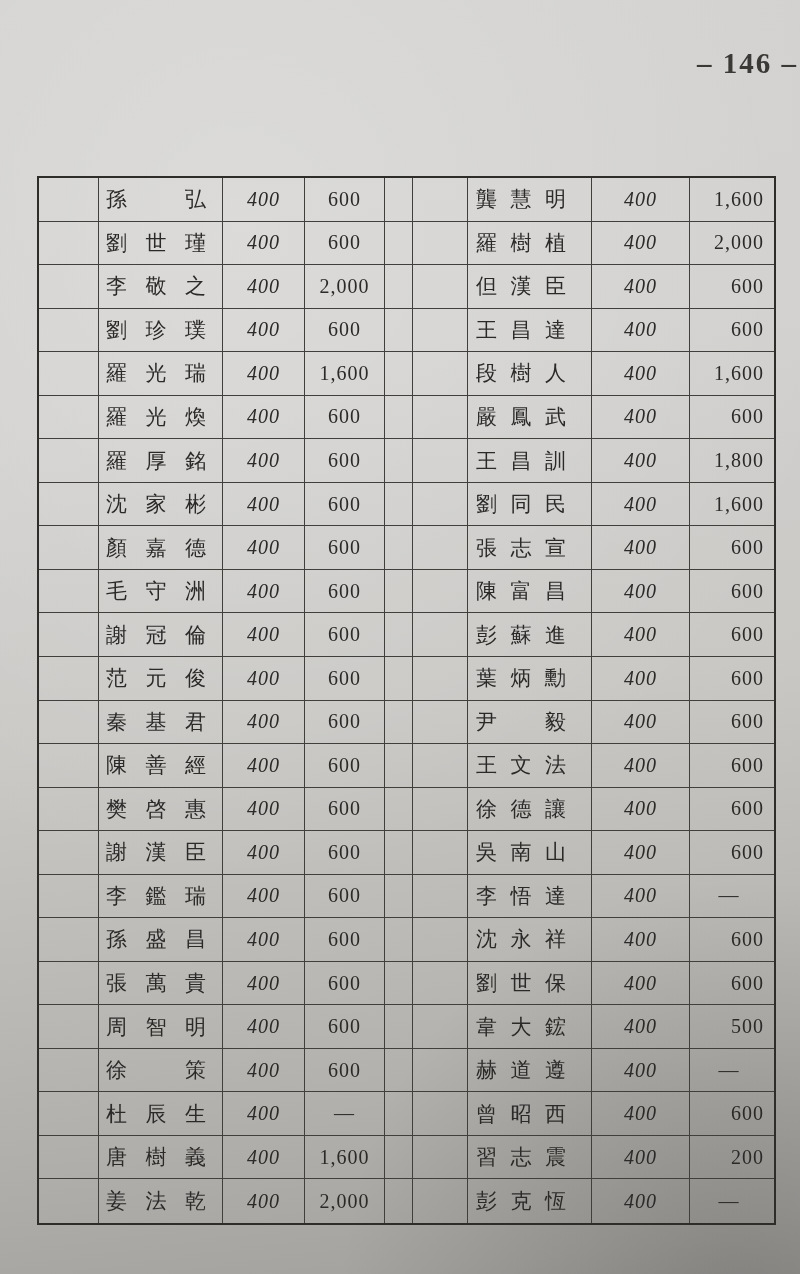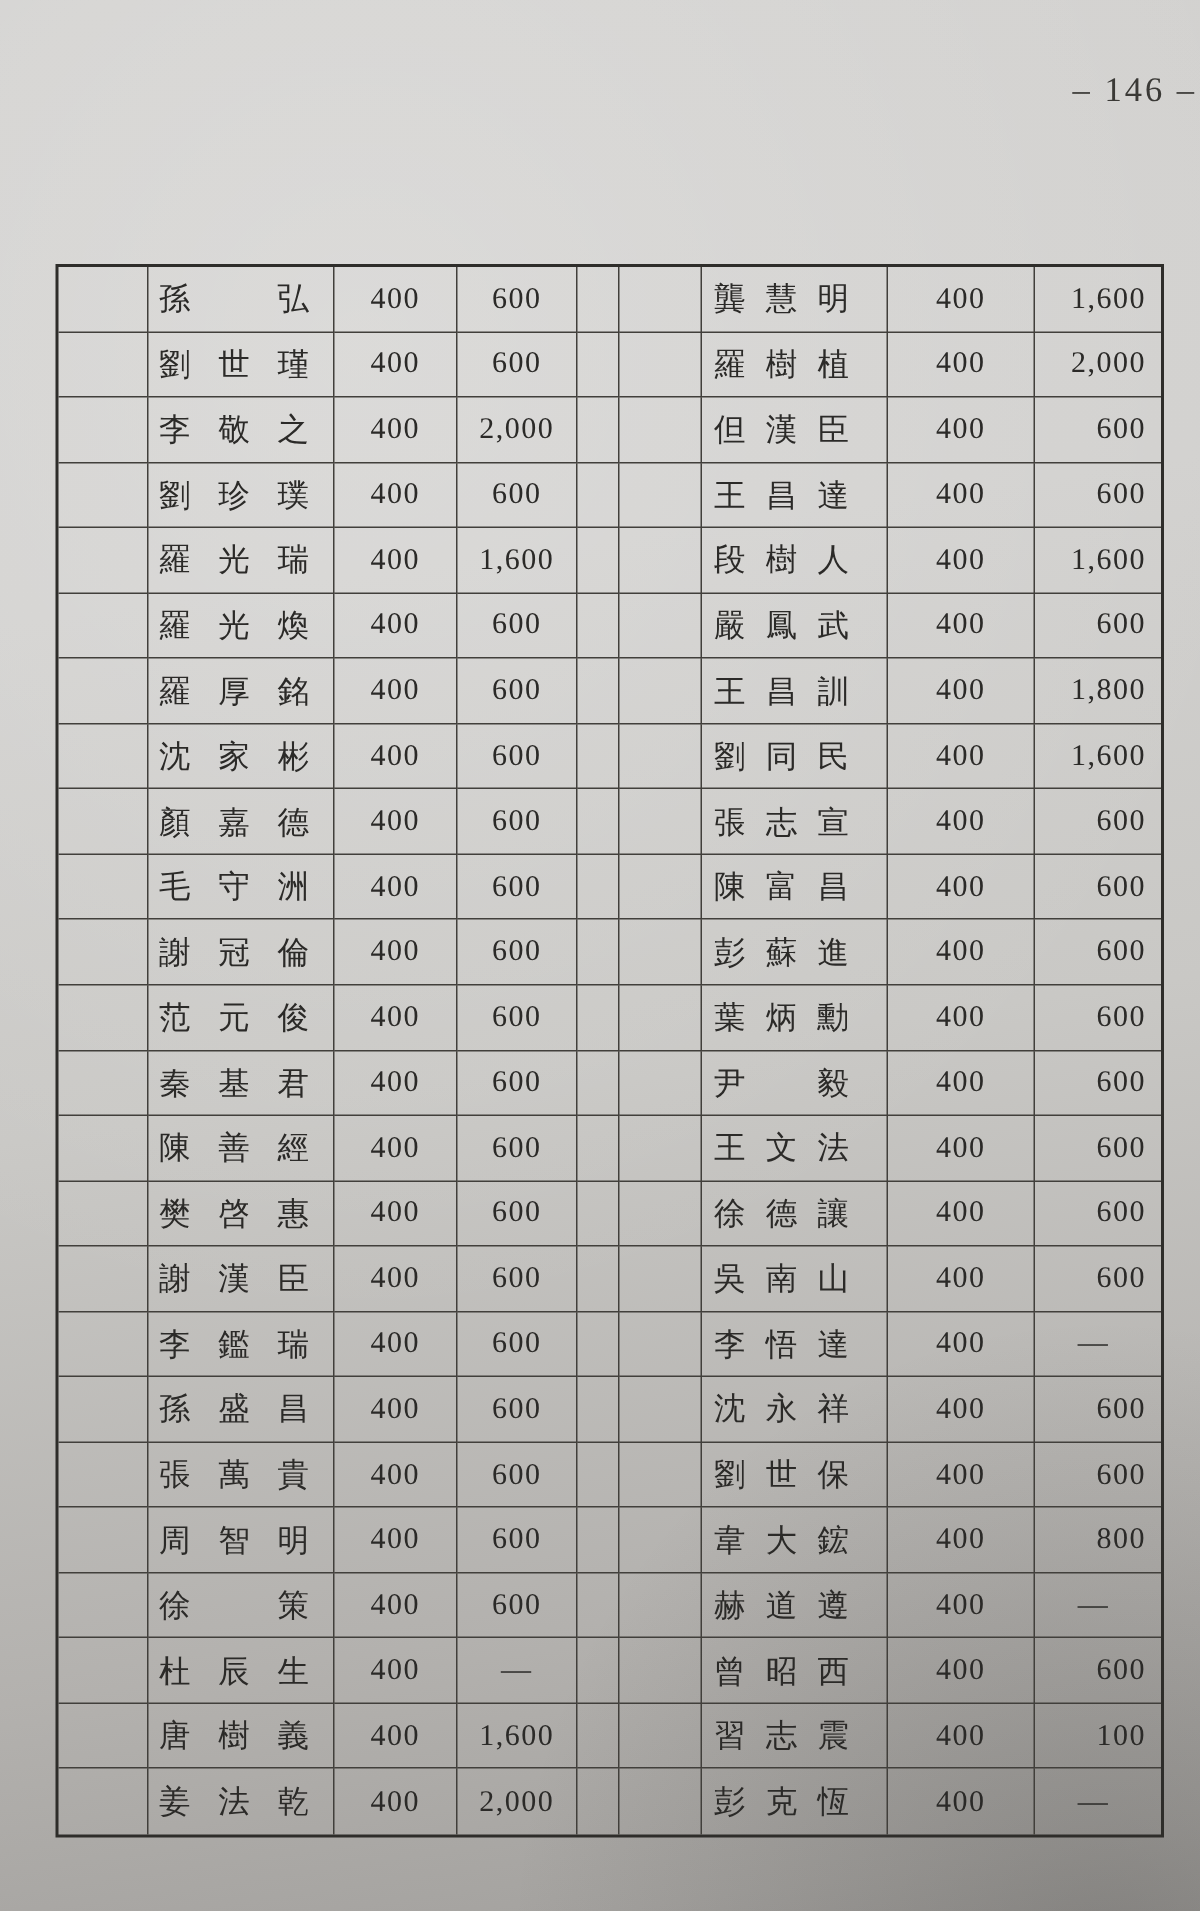--- a/index.html
+++ b/index.html
@@ -10,22 +10,22 @@
   }
   .paper{
     position:absolute;inset:0;
     background:
       radial-gradient(ellipse 90% 60% at 92% 102%, rgba(35,34,32,0.22), rgba(35,34,32,0) 55%),
       radial-gradient(ellipse 120% 80% at 30% 18%, rgba(255,255,255,0.20), rgba(255,255,255,0) 65%),
       linear-gradient(172deg, #d3d2d0 0%, #d2d1cf 30%, #c9c8c5 55%, #b3b1ae 82%, #a5a3a0 96%, #9f9d9a 100%);
   }
   .page-number{
     position:absolute;top:47px;right:2px;
-    font-size:23px;letter-spacing:2px;color:#38.3;
-    color:#3a3936;white-space:nowrap;
+    font-size:29px;letter-spacing:2px;color:#38.3;
+    color:#3a3936;white-space:nowrap;font-weight:bold;
   }
   .roster{
     position:absolute;left:37px;top:176px;
     width:735px;height:1045px;
     border:2px solid #2e2d2a;
     display:grid;
     grid-template-columns:60px 124px 82px 80px 28px 55px 124px 98px 1fr;
     grid-auto-rows:1fr;
   }
   .cell{
@@ -35,21 +35,21 @@
     font-size:20px;
     overflow:hidden;
   }
   .cell:nth-child(9n){border-right:none;}
   .cell:nth-last-child(-n+9){border-bottom:none;}
   .name-cell-l{padding-left:7px;}
   .name-cell-r{padding-left:8px;}
   .name-spread{display:flex;justify-content:space-between;font-size:21px;}
   .name-cell-l .name-spread{width:100px;}
   .name-cell-r .name-spread{width:90px;}
-  .base-cell{justify-content:center;letter-spacing:1px;}
+  .base-cell{justify-content:center;letter-spacing:1px;font-style:italic;}
   .amt-l{justify-content:center;letter-spacing:1px;}
   .amt-r{justify-content:flex-end;padding-right:10px;letter-spacing:1px;}
   .amt-r.dash{justify-content:center;padding-right:6px;}
 </style>
 </head>
 <body>
 
 <div class="paper"></div>
 
 <div class="page-number">– 146 –</div>
@@ -465,21 +465,21 @@
     <div class="cell blank"></div>
     <div class="cell blank"></div>
     <div class="cell name-cell-r">
       <span class="name-spread">
         <span>韋</span>
         <span>大</span>
         <span>鋐</span>
       </span>
     </div>
     <div class="cell base-cell">400</div>
-    <div class="cell amt-r">800</div>
+    <div class="cell amt-r">500</div>
     <div class="cell blank"></div>
     <div class="cell name-cell-l">
       <span class="name-spread">
         <span>徐</span>
         <span>策</span>
       </span>
     </div>
     <div class="cell base-cell">400</div>
     <div class="cell amt-l">600</div>
     <div class="cell blank"></div>
@@ -527,21 +527,21 @@
     <div class="cell blank"></div>
     <div class="cell blank"></div>
     <div class="cell name-cell-r">
       <span class="name-spread">
         <span>習</span>
         <span>志</span>
         <span>震</span>
       </span>
     </div>
     <div class="cell base-cell">400</div>
-    <div class="cell amt-r">100</div>
+    <div class="cell amt-r">200</div>
     <div class="cell blank"></div>
     <div class="cell name-cell-l">
       <span class="name-spread">
         <span>姜</span>
         <span>法</span>
         <span>乾</span>
       </span>
     </div>
     <div class="cell base-cell">400</div>
     <div class="cell amt-l">2,000</div>

